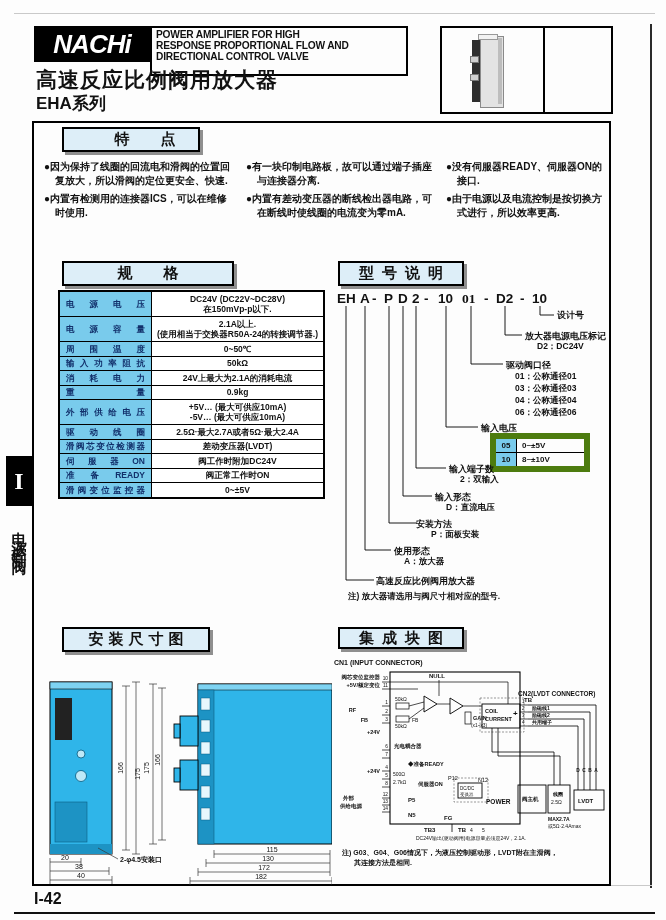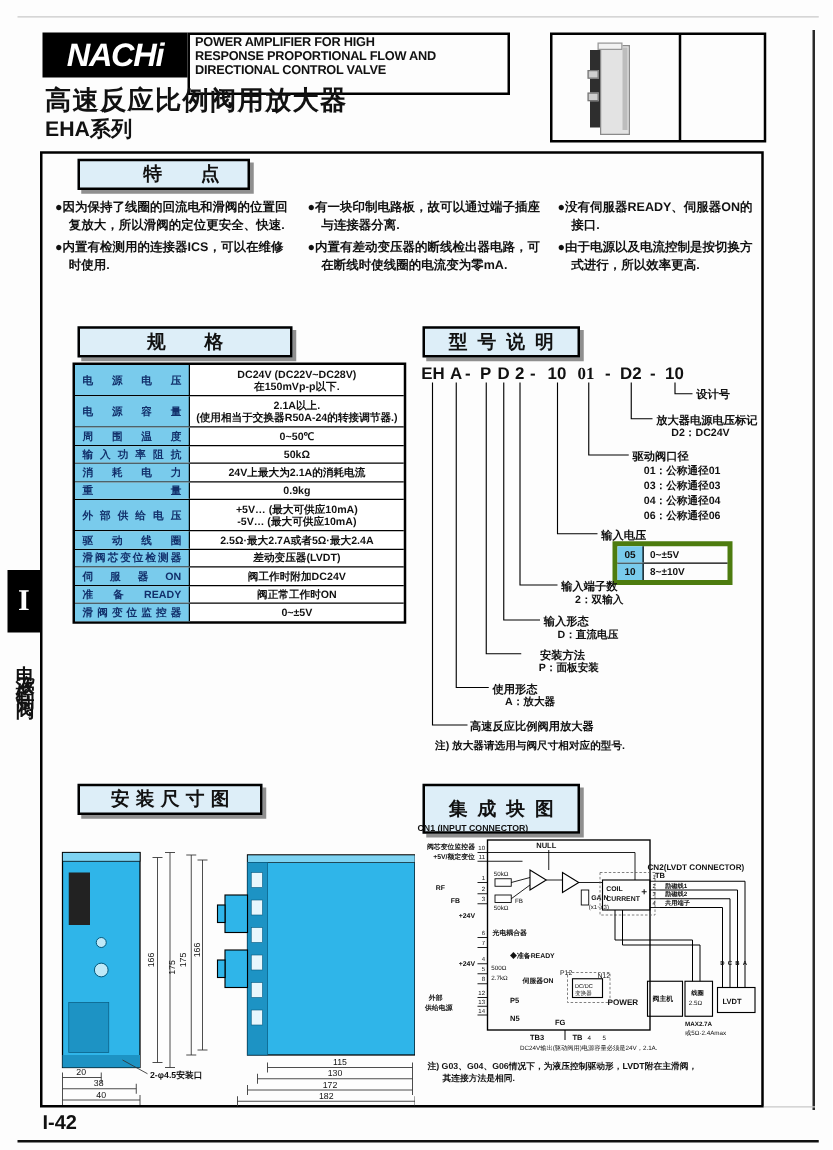--- a/index.html
+++ b/index.html
@@ -51,21 +51,21 @@
   .speclabel span{display:block;width:100%;box-sizing:border-box;padding:0 6px;
         font-size:8.5px;font-weight:bold;color:#12306b;
         text-align:justify;text-align-last:justify;line-height:10.5px;}
   .specvalue{flex:1;display:flex;flex-direction:column;align-items:center;justify-content:center;
         font-size:8.5px;font-weight:bold;line-height:10.5px;padding:1.5px 2px;text-align:center;}
   .specvalue div:empty{display:none;}
   
   .modelseg{position:absolute;font-size:13.5px;font-weight:bold;white-space:nowrap;}
   .ctitle{position:absolute;font-size:9px;font-weight:bold;white-space:nowrap;font-family:Liberation Mono, monospace;}
   .cline{position:absolute;font-size:8.5px;font-weight:bold;white-space:nowrap;}
-  .ivtable{position:absolute;border:4px solid #4d7c0f;}
+  .ivtable{position:absolute;border:6px solid #4d7c0f;}
   .ivrow{display:flex;border-top:1px solid #000;} .ivrow:first-child{border-top:none;}
   .ivcode{width:20px;height:13px;background:#79cbec;border-right:1px solid #000;
         display:flex;align-items:center;justify-content:center;font-size:8px;font-weight:bold;}
   .ivrange{width:62px;height:13px;display:flex;align-items:center;padding-left:5px;
         font-size:8px;font-weight:bold;}
   .modelnote{position:absolute;font-size:8.5px;font-weight:bold;white-space:nowrap;}
   svg text{font-family:"Liberation Sans",sans-serif;}
   .footer{left:34px;top:890px;font-size:16px;font-weight:bold;}
   .botrule{left:14px;top:912px;width:641px;height:2px;background:#111;}
 </style>
@@ -276,21 +276,21 @@
       </div>
     <div class="ivrow">
         <div class="ivcode">10</div>
         <div class="ivrange">8~±10V</div>
       </div>
   </div>
   <span class="ctitle" style="left:449px;top:463px;">输入端子数</span>
   <span class="cline" style="left:460px;top:474px;">2：双输入</span>
   <span class="ctitle" style="left:435px;top:491px;">输入形态</span>
   <span class="cline" style="left:446px;top:502px;">D：直流电压</span>
-  <span class="ctitle" style="left:432px;top:518px;">安装方法</span>
+  <span class="ctitle" style="left:416px;top:518px;">安装方法</span>
   <span class="cline" style="left:431px;top:529px;">P：面板安装</span>
   <span class="ctitle" style="left:394px;top:545px;">使用形态</span>
   <span class="cline" style="left:404px;top:556px;">A：放大器</span>
   <span class="ctitle" style="left:376px;top:575px;">高速反应比例阀用放大器</span>
   <span class="modelnote" style="left:348px;top:591px;">注) 放大器请选用与阀尺寸相对应的型号.</span>
 
   <div class="abs badge ls5" style="left:62px;top:627px;width:148px;height:25px;">
       <span>安装尺寸图</span>
     </div>
   <svg class="abs" style="left:36px;top:656px;" width="296" height="232" viewBox="0 0 296 232">
@@ -365,21 +365,21 @@
         <line x1="170" y1="203" x2="170" y2="211"></line>
       <line x1="162" y1="212" x2="162" y2="220"></line>
         <line x1="154" y1="221" x2="154" y2="229"></line>
     </g>
     <text x="236" y="196" font-size="7" fill="#111" text-anchor="middle">115</text>
     <text x="232" y="205" font-size="7" fill="#111" text-anchor="middle">130</text>
     <text x="228" y="214" font-size="7" fill="#111" text-anchor="middle">172</text>
     <text x="225" y="223" font-size="7" fill="#111" text-anchor="middle">182</text>
   </svg>
 
-  <div class="abs badge ls8" style="left:338px;top:627px;width:126px;height:40px;">
+  <div class="abs badge ls8" style="left:338px;top:627px;width:126px;height:22px;">
       <span>集成块图</span>
     </div>
   <svg class="abs" style="left:332px;top:652px;" width="280" height="232" viewBox="0 0 280 232">
     <text x="2" y="13" font-size="7" font-weight="bold" fill="#111">CN1 (INPUT CONNECTOR)</text>
     <rect x="58" y="20" width="130" height="152" fill="none" stroke="#000" stroke-width="1.1"></rect>
 
     <g stroke="#000" stroke-width="0.7">
       <line x1="50" y1="30" x2="58" y2="30"></line>
         <line x1="50" y1="37" x2="58" y2="37"></line>
       <line x1="50" y1="54" x2="58" y2="54"></line>

